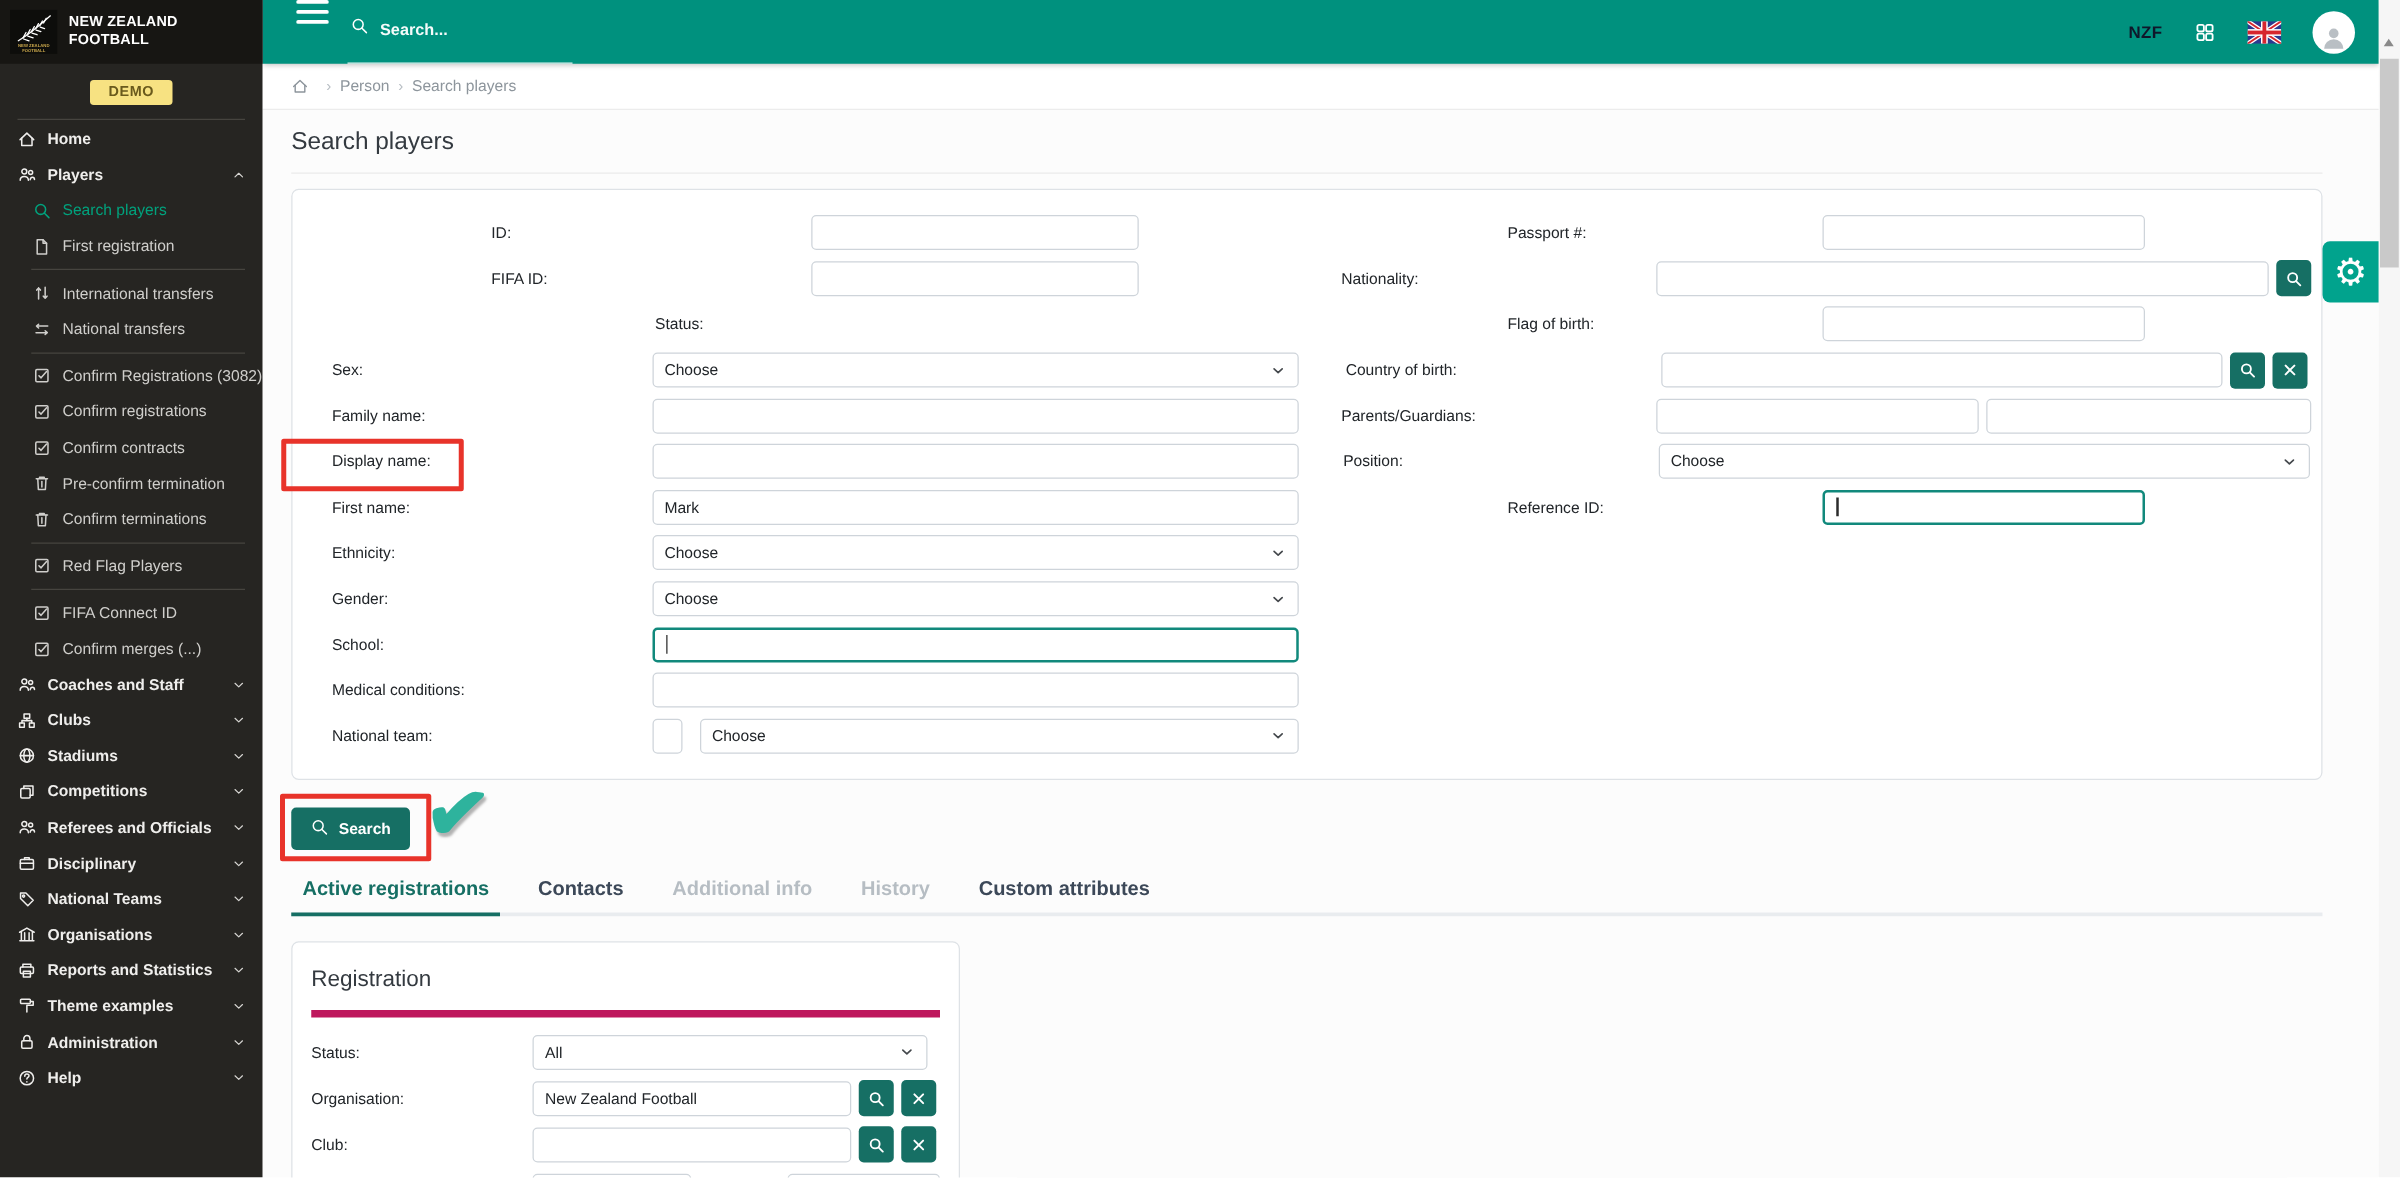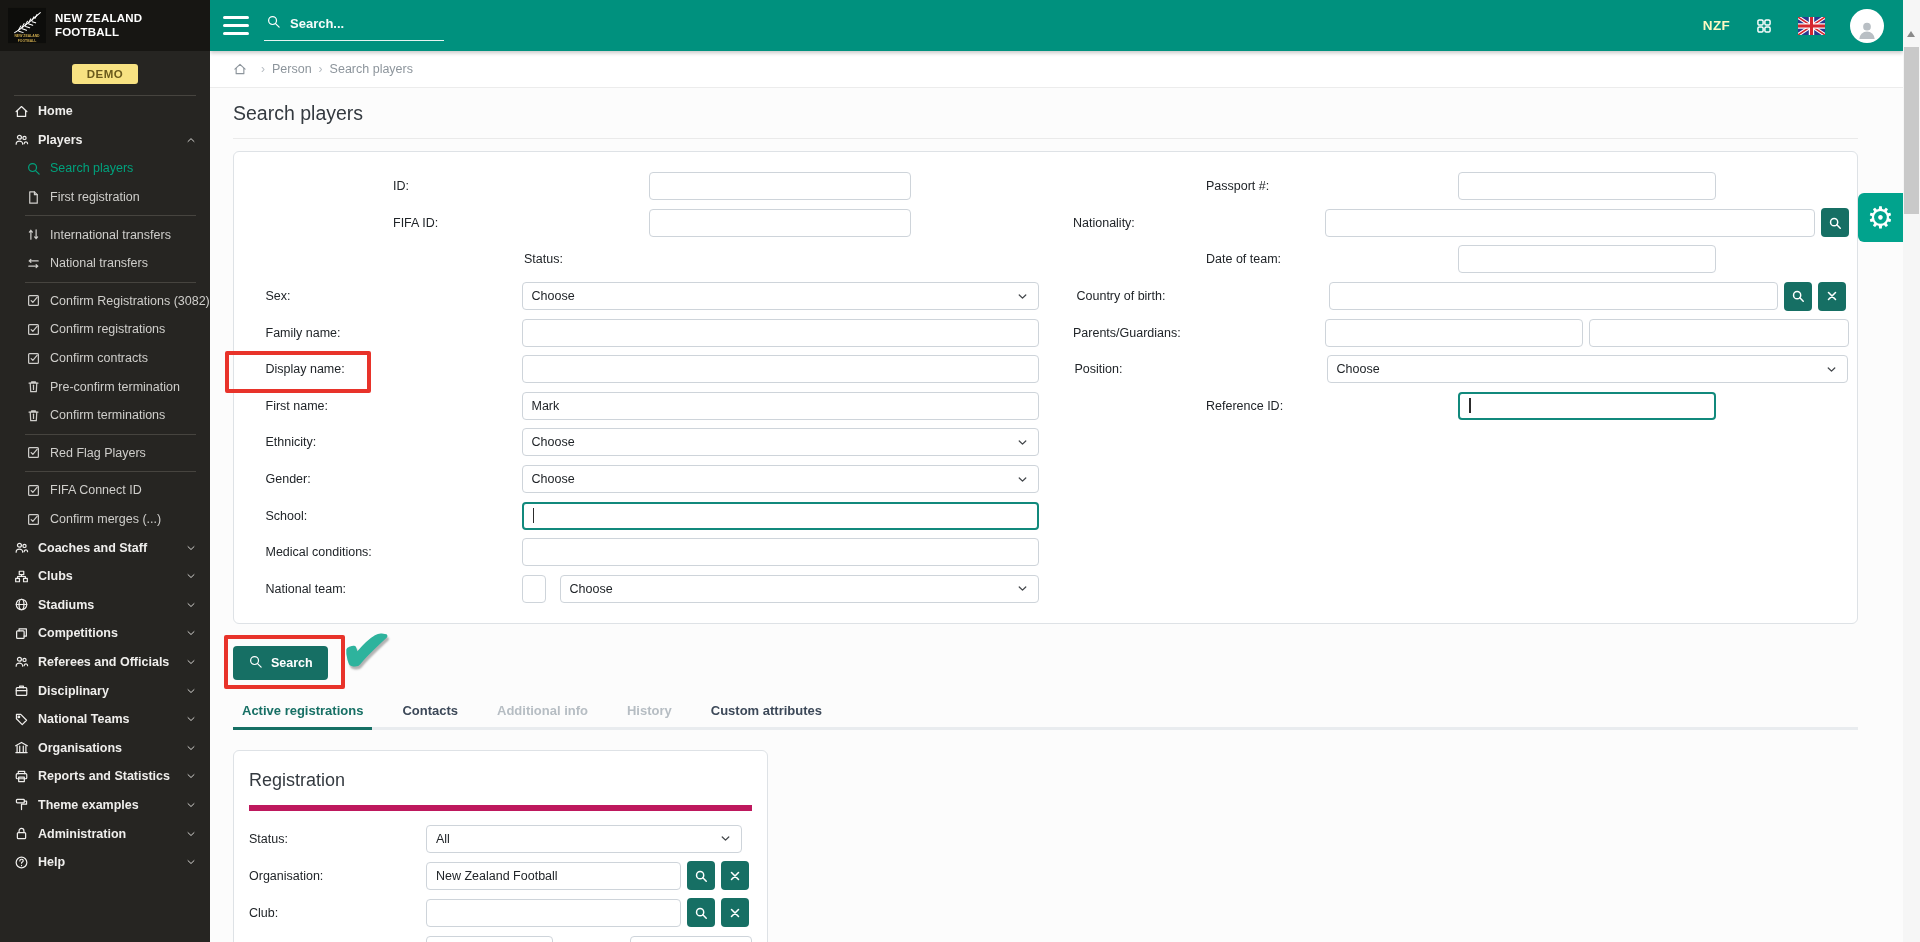--- a/index.html
+++ b/index.html
@@ -17,28 +17,28 @@
   .menu-item.top { font-weight:bold; }
   .menu-item.sub { padding-left:25px; color:#cfcecb; font-weight:normal; }
   .menu-item.active { color:#00a27d; }
   .menu-icon { width:16px; height:16px; margin-right:9px; flex:none; display:flex; align-items:center; justify-content:center; }
   .menu-icon svg { width:15px; height:15px; }
   .menu-chevron { margin-left:auto; color:#d6d5d2; display:flex; }
   .menu-chevron svg { width:12px; height:12px; }
   .menu-divider { border-top:1px solid #46443f; margin:4px 14px 4px 25px; }
 
   
-  .topbar { position:absolute; left:210px; top:0; right:17px; height:51px; background:#00917e; display:flex; align-items:center; padding-left:13px; box-shadow:0 2px 4px rgba(0,0,0,.22); z-index:4; }
+  .topbar { position:absolute; left:210px; top:0; right:17px; height:51px; background:#00917e; display:flex; padding-left:27px; box-shadow:0 2px 4px rgba(0,0,0,.22); z-index:4; }
   .hamburger { width:26px; display:flex; flex-direction:column; gap:5px; cursor:pointer; }
   .hamburger span { display:block; height:3px; background:#fff; border-radius:2px; }
   .topsearch { display:flex; align-items:center; gap:9px; margin-left:15px; width:180px; padding:3px 2px 7px; border-bottom:1px solid rgba(255,255,255,.9); color:#fff; }
   .topsearch svg { width:15px; height:15px; }
   .topsearch .ph { font-size:13px; font-weight:bold; color:rgba(255,255,255,.96); }
   .topbar-right { margin-left:auto; display:flex; align-items:center; gap:25px; padding-right:19px; }
-  .nzf { color:#fef9c3; font-weight:bold; font-size:13.5px; letter-spacing:.3px; cursor:pointer; }
+  .nzf { color:#0f172a; font-weight:bold; font-size:13.5px; letter-spacing:.3px; cursor:pointer; }
   .grid-ic { color:#fff; display:flex; cursor:pointer; }
   .grid-ic svg { width:18px; height:18px; }
   .flag { width:27px; height:18px; display:block; cursor:pointer; }
   .avatar { width:34px; height:34px; border-radius:50%; background:#fff; display:flex; align-items:flex-end; justify-content:center; overflow:hidden; cursor:pointer; }
   .avatar svg { width:22px; height:22px; margin-bottom:2px; }
 
   
   .breadcrumb-bar { position:absolute; left:210px; top:51px; right:17px; height:37px; background:#fff; border-bottom:1px solid #ececec; display:flex; align-items:center; padding-left:23px; color:#8d959c; font-size:12.5px; }
   .breadcrumb-bar .bc-home { display:flex; color:#8d959c; margin-right:7px; cursor:pointer; }
   .breadcrumb-bar .bc-home svg { width:14px; height:14px; }
@@ -62,21 +62,21 @@
   .inp.focused { border:2px solid #11897c; }
   .caret { display:inline-block; width:1.5px; height:15px; background:#2c2c2c; }
   .checkbox { width:24px; height:28px; border:1px solid #ced4da; border-radius:4px; background:#fff; flex:none; margin-right:14px; cursor:pointer; }
   .sq-btn { width:28px; height:29px; flex:none; margin-left:6px; background:#166f64; border:none; border-radius:4px; color:#fff; display:flex; align-items:center; justify-content:center; cursor:pointer; }
   .sq-btn svg { width:14px; height:14px; }
 
   .search-btn { margin-top:22px; display:inline-flex; align-items:center; gap:8px; height:34px; padding:0 15px; background:#166f64; color:#fff; border:none; border-radius:4px; font-family:inherit; font-size:12.5px; font-weight:bold; cursor:pointer; }
   .search-btn svg { width:15px; height:15px; }
 
   .tabs { margin-top:16px; border-bottom:3px solid #e9ecef; }
-  .tab { display:inline-block; padding:7px 9px 9px; margin-right:21px; font-size:13px; font-weight:bold; border-bottom:3px solid transparent; margin-bottom:-3px; cursor:pointer; }
+  .tab { display:inline-block; padding:7px 9px 9px; margin-right:21px; font-size:16px; font-weight:bold; border-bottom:3px solid transparent; margin-bottom:-3px; cursor:pointer; }
   .tab.active { color:#166f64; border-bottom-color:#166f64; }
   .tab.normal { color:#3c4858; }
   .tab.disabled { color:#b6bdc3; }
 
   .reg-card { margin-top:20px; width:535px; height:218px; background:#fff; border:1px solid #dee2e6; border-radius:6px; padding:15px; }
   .reg-title { font-size:18px; color:#343a40; padding:4px 0 14px; border-bottom:6px solid #be185d; margin-bottom:9px; font-weight:normal; }
   .rrow { display:flex; align-items:center; height:37px; }
   .rlabel { flex:none; width:177px; font-size:12.5px; }
   .rlabel2 { flex:none; font-size:12.5px; margin:0 9px 0 13px; }
 
@@ -617,21 +617,21 @@
             </div>
             <button class="sq-btn">
               <svg viewBox="0 0 16 16" fill="none" stroke="#fff" stroke-width="1.7" stroke-linecap="round">
                 <circle cx="7" cy="7" r="4.1"></circle>
                 <path d="M10.1 10.1 14 14"></path>
               </svg>
             </button>
           </div>
         </div>
         <div class="frow">
-          <span class="flabel">Date of team:</span>
+          <span class="flabel">Flag of birth:</span>
           <div class="fctrl">
             <div class="inp w-sr">
               <span></span>
             </div>
           </div>
         </div>
         <div class="frow">
           <span class="flabel">Country of birth:</span>
           <div class="fctrl">
             <div class="inp w-cob">

